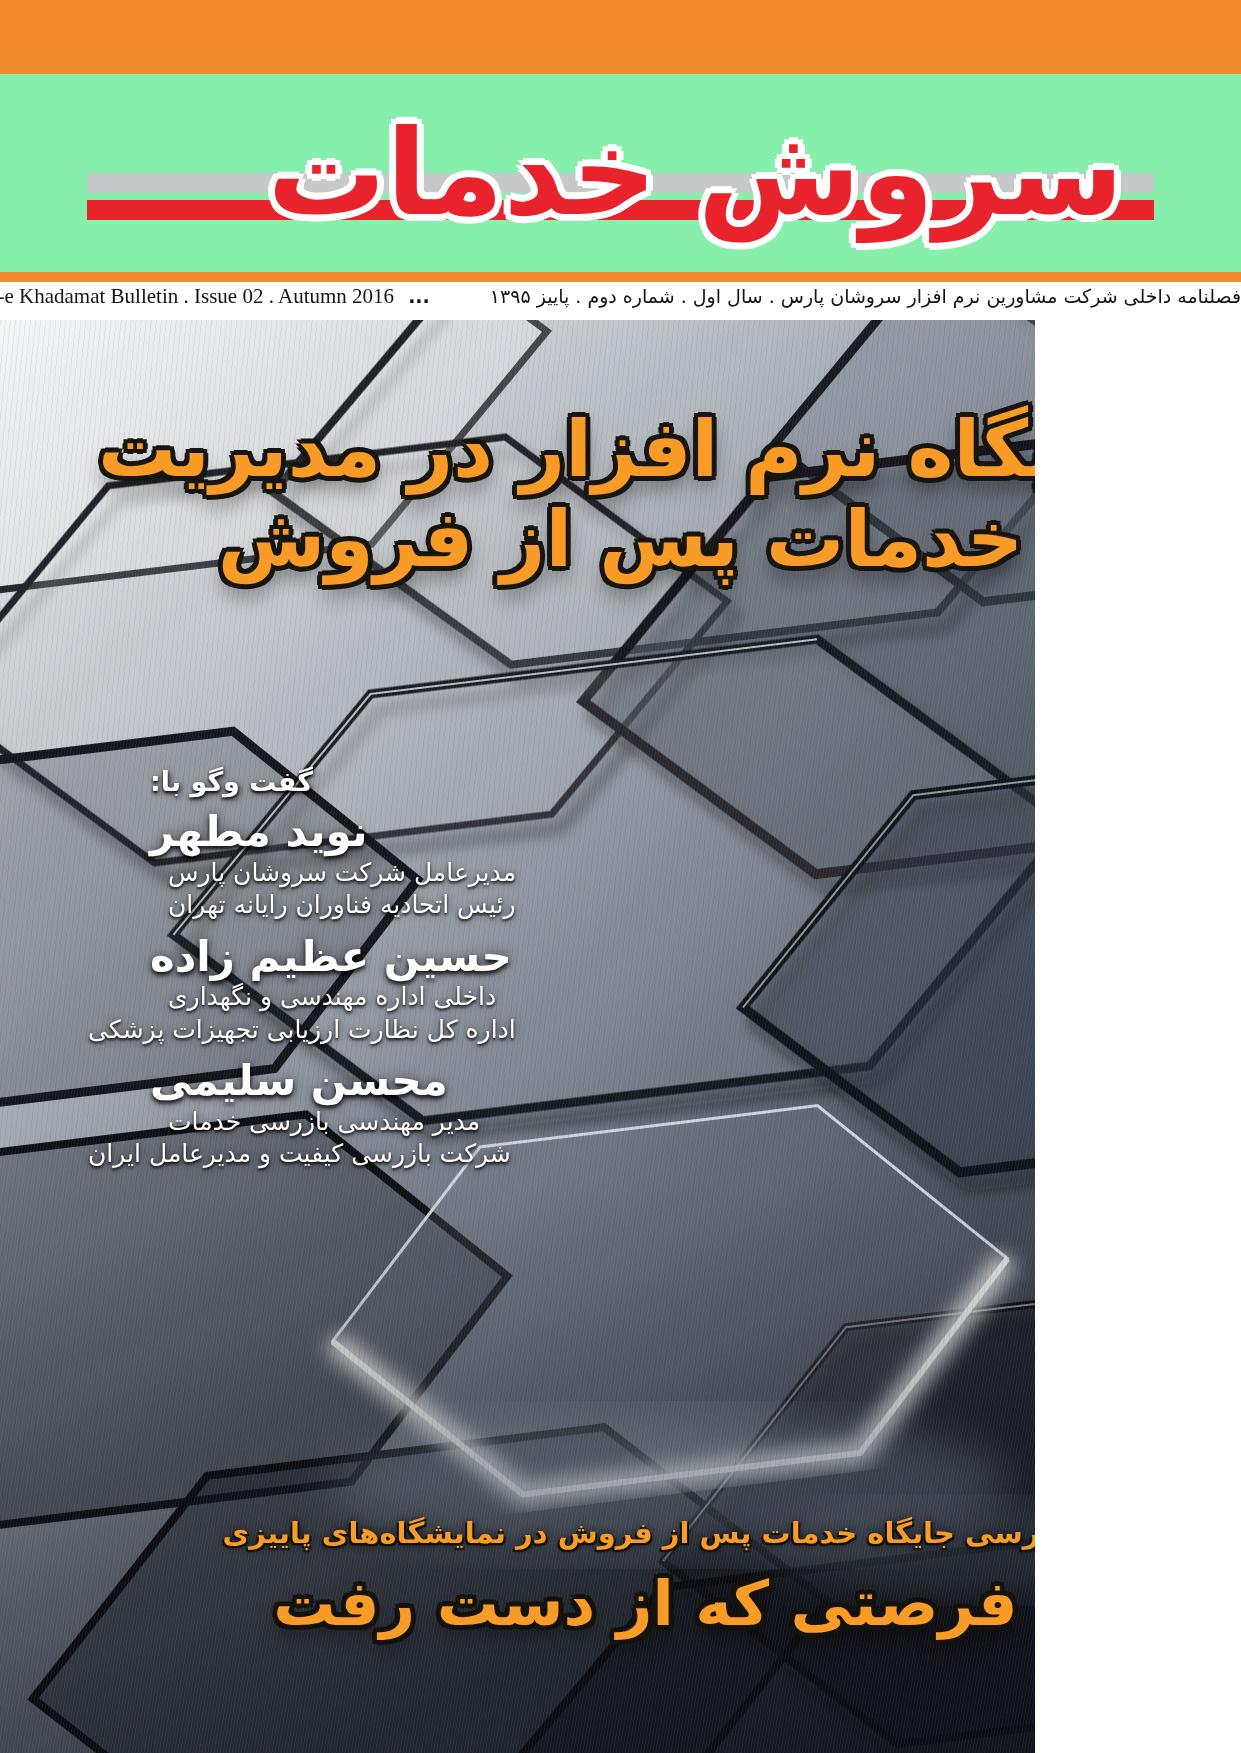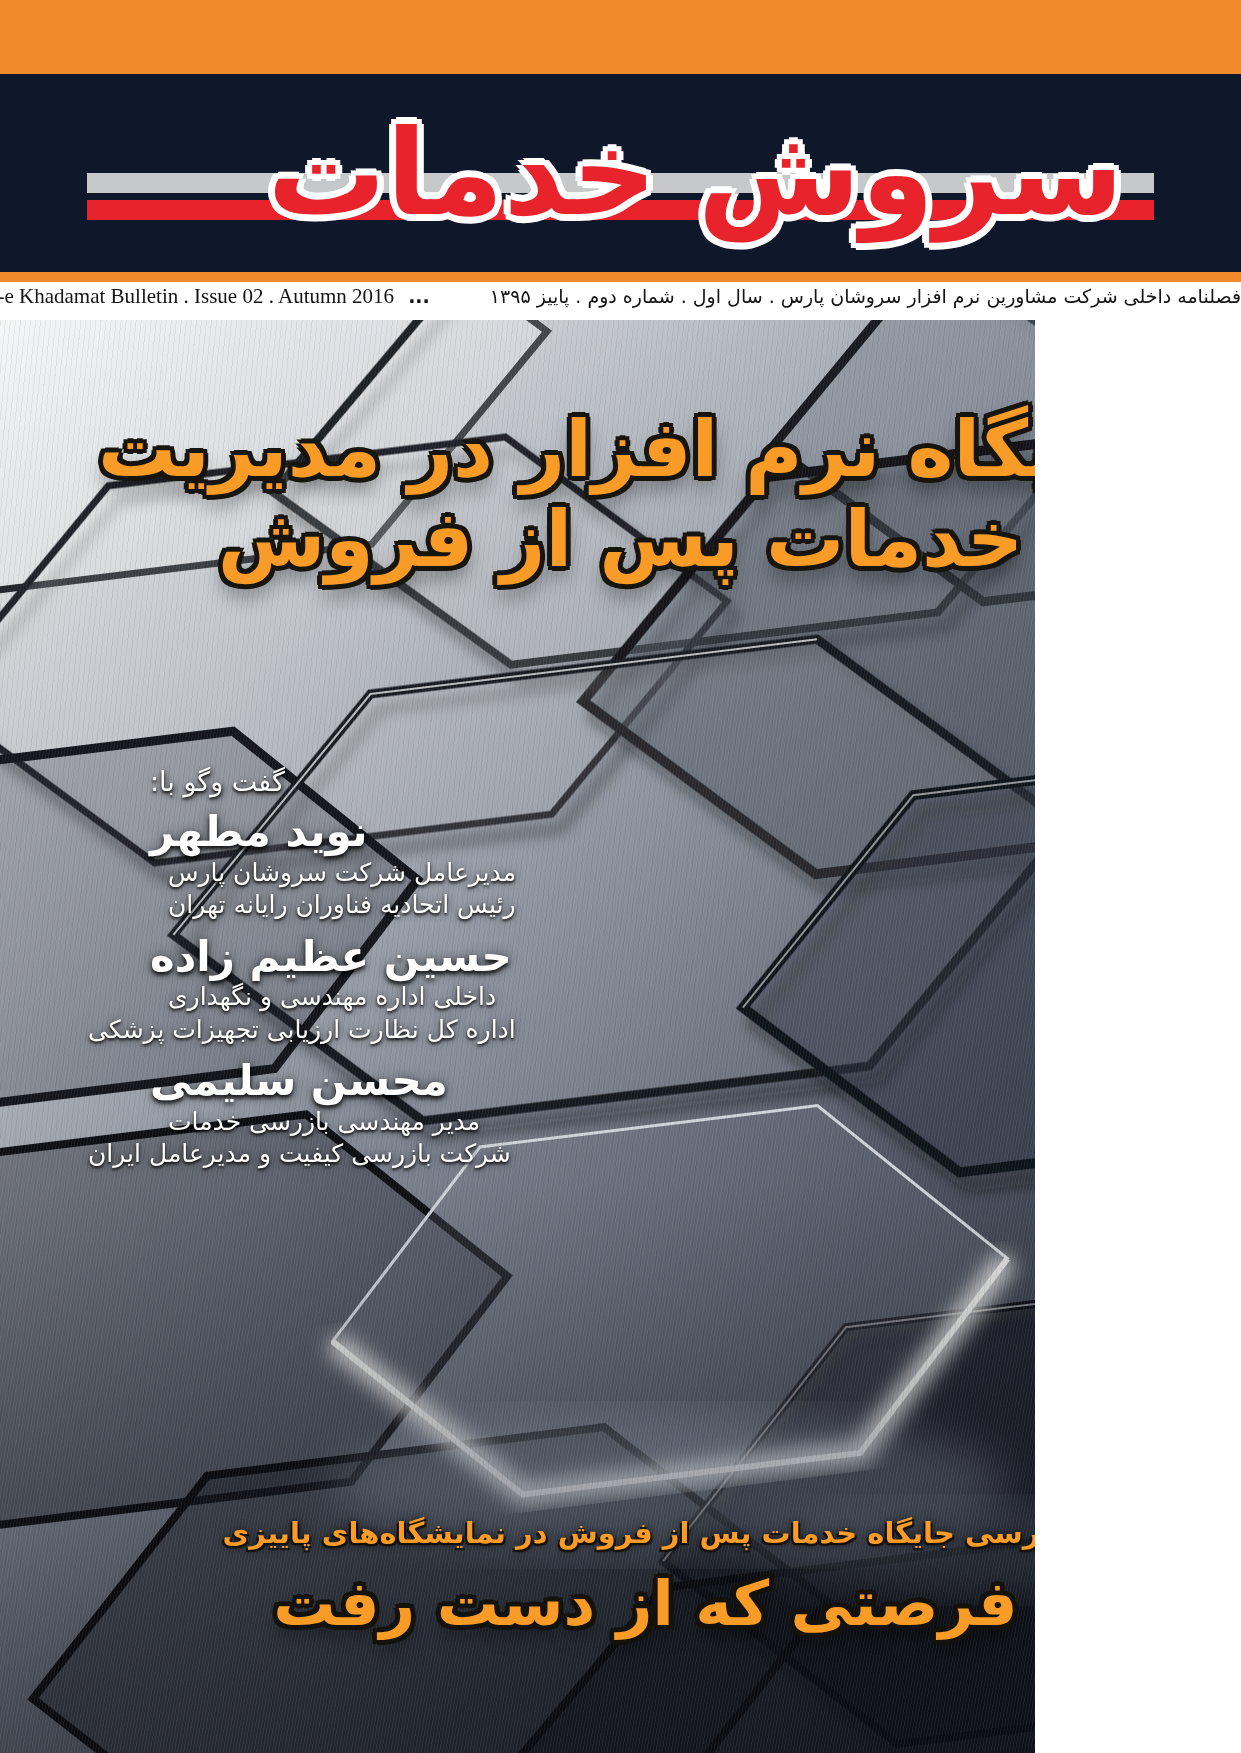--- a/index.html
+++ b/index.html
@@ -3,21 +3,21 @@
 <meta charset="utf-8">
 <style>
   html,body{margin:0;padding:0;background:#555;}
   .page{
     position:relative;width:1241px;height:1753px;margin:0 auto;
     background:#ffffff;overflow:hidden;
     font-family:"DejaVu Sans","Liberation Sans",sans-serif;
   }
   
   .top-bar{position:absolute;top:0;left:0;width:1241px;height:74px;background:#F08A2B;}
-  .masthead{position:absolute;top:74px;left:0;width:1241px;height:198px;background:#0f172a;}
+  .masthead{position:absolute;top:74px;left:0;width:1241px;height:198px;background:#86efac;}
   .stripe{position:absolute;left:87px;width:1067px;height:20px;}
   .stripe-gray{top:99px;background:#C7C8CA;}
   .stripe-red{top:126px;background:#E8232B;}
   .logo{
     position:absolute;top:0;left:0;width:1241px;height:198px;
     display:flex;align-items:center;justify-content:center;
     padding-left:150px;box-sizing:border-box;
     direction:rtl;font-weight:700;font-size:118px;line-height:1;
     color:#E8232B;letter-spacing:-2px;
     text-shadow:
@@ -53,21 +53,21 @@
       0 -5px 0 #17150f,0 5px 0 #17150f,-5px 0 0 #17150f,5px 0 0 #17150f,
       0 12px 20px rgba(0,0,0,.45);
   }
   
   .interview{
     position:absolute;top:446px;left:150px;width:560px;
     direction:rtl;color:#ffffff;
   }
   .interview div{text-align:left;}
   .iv-kicker{
-    font-size:27px;font-weight:400;margin-bottom:10px;
+    font-size:27px;font-weight:700;margin-bottom:10px;
     text-shadow:0 2px 3px rgba(0,0,0,.9),2px 2px 6px rgba(0,0,0,.7);
   }
   .iv-name{
     font-size:42px;font-weight:700;line-height:1.18;margin-top:10px;
     text-shadow:0 3px 4px rgba(0,0,0,.85),0 0 12px rgba(0,0,0,.55);
   }
   .iv-role{
     font-size:25px;line-height:1.3;margin-left:18px;font-weight:500;
     text-shadow:0 2px 3px rgba(0,0,0,.9),0 0 8px rgba(0,0,0,.6);
   }

